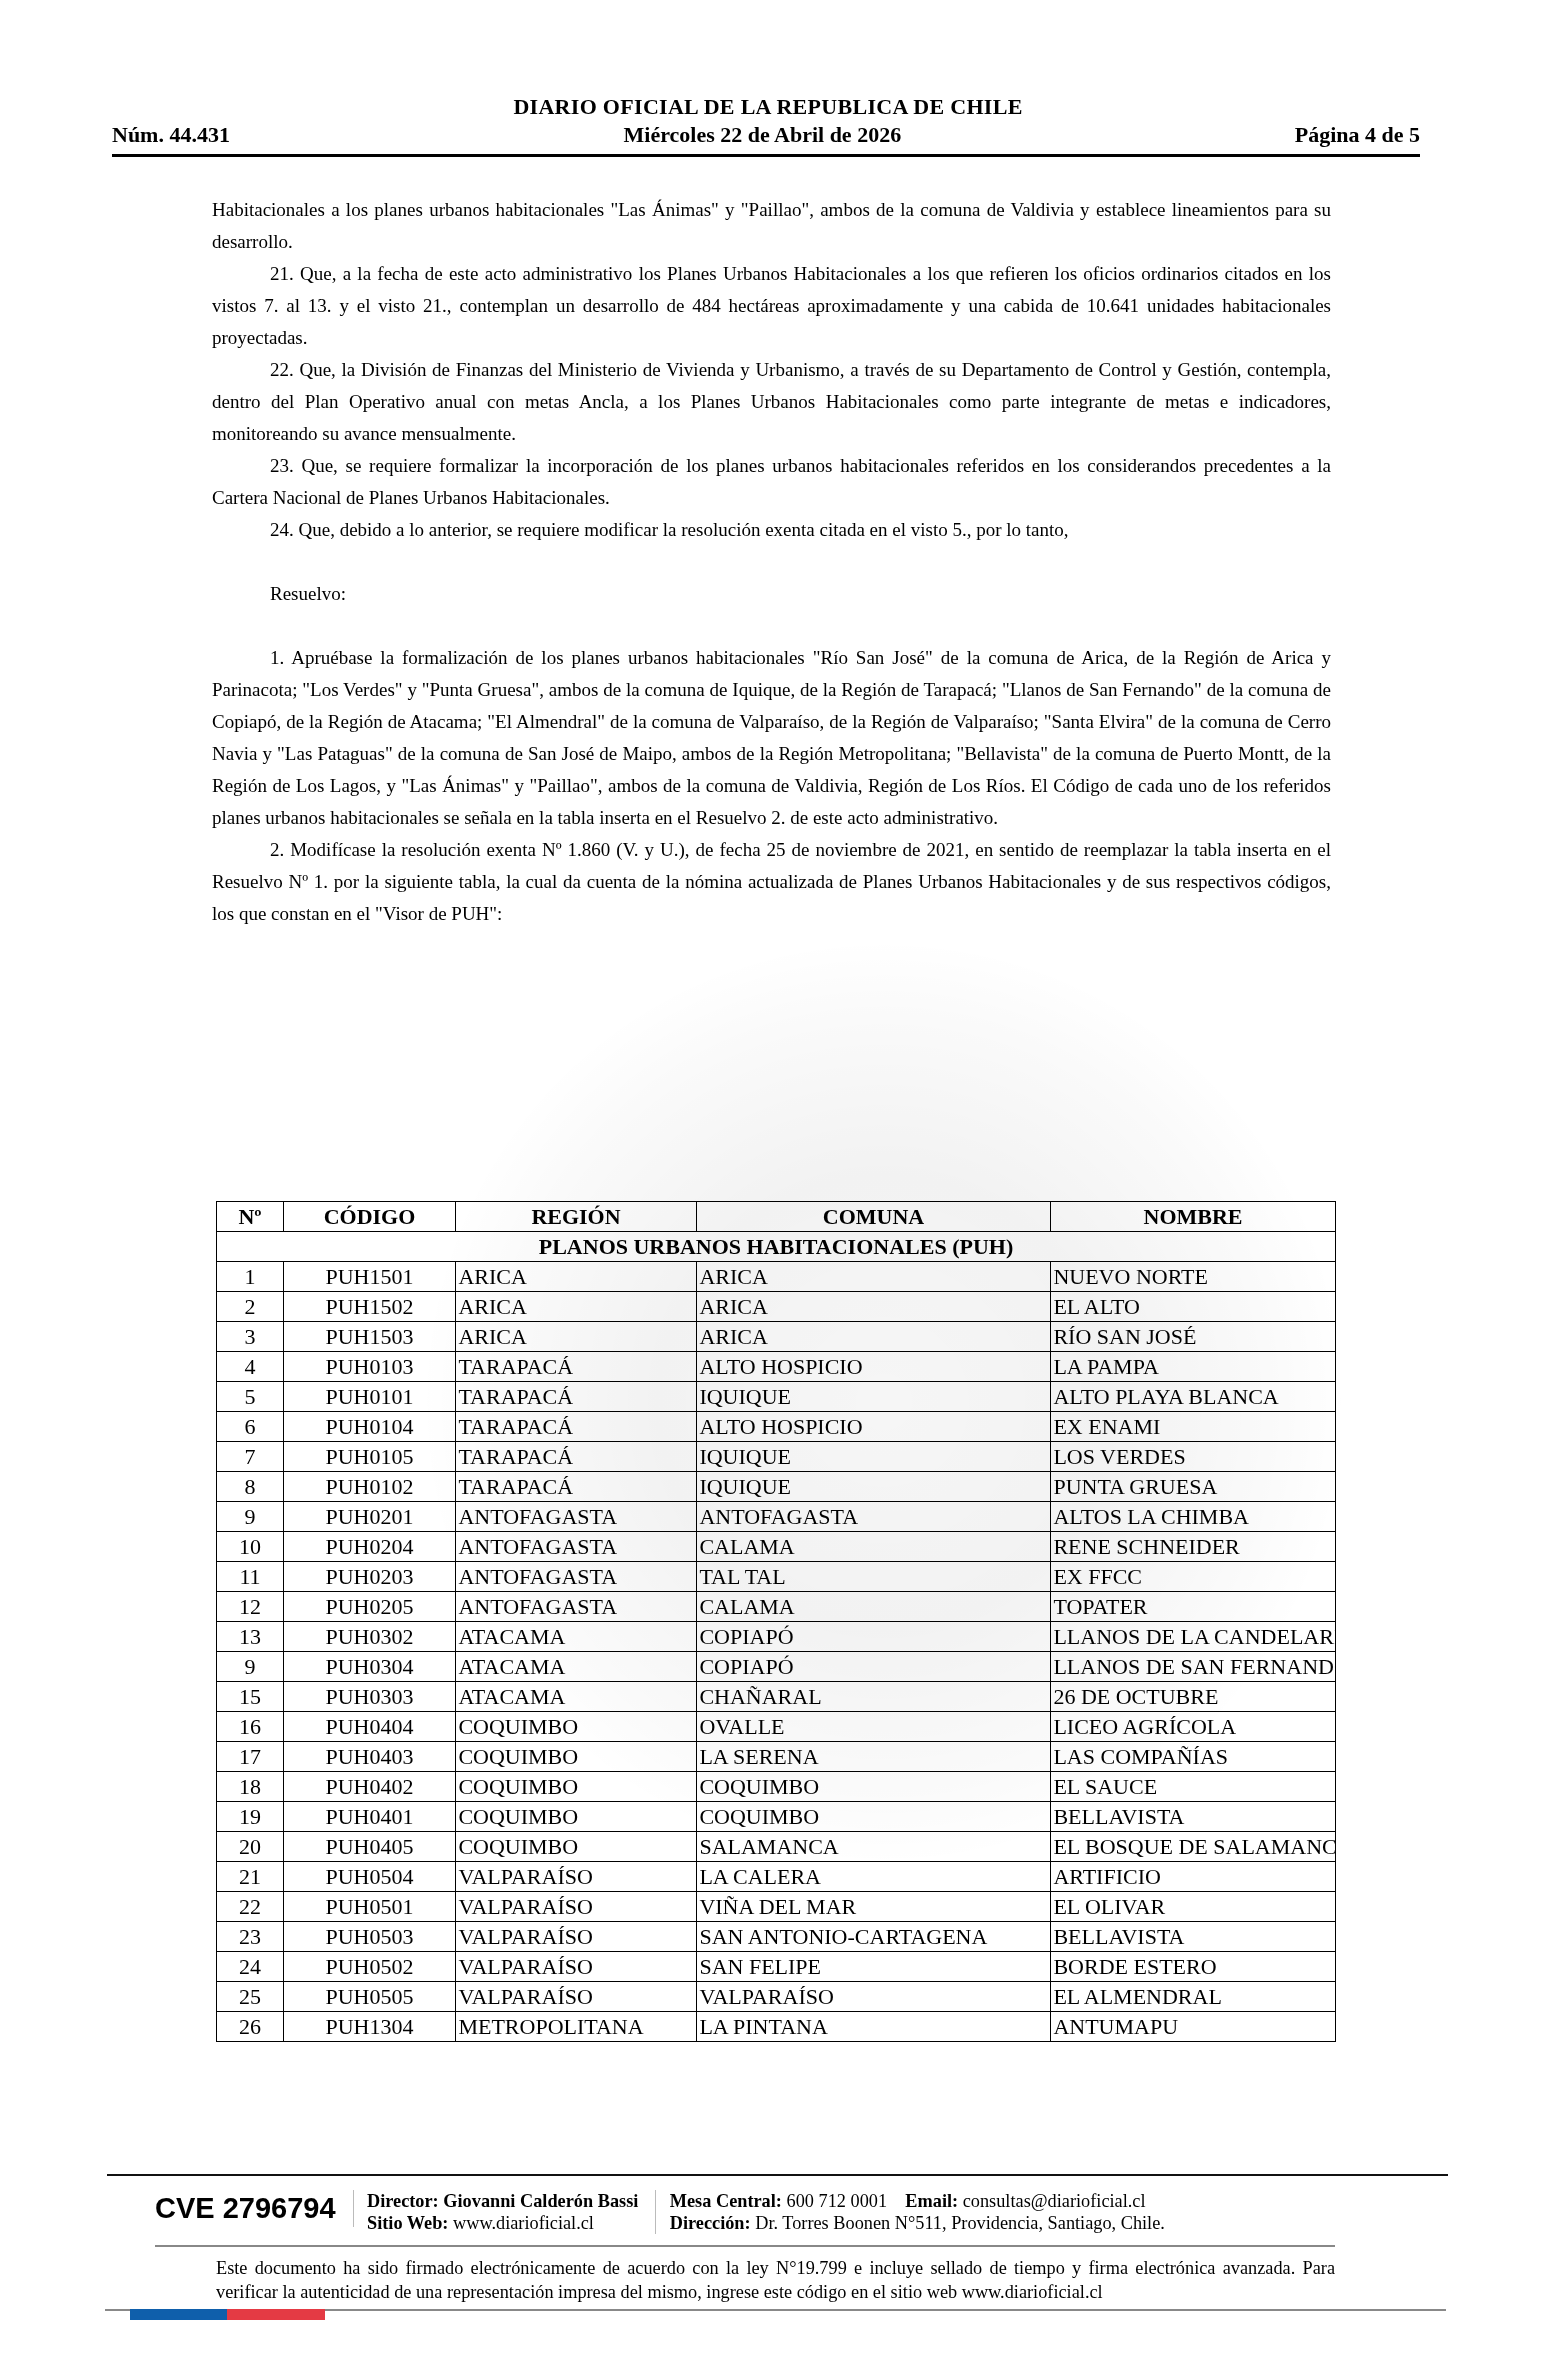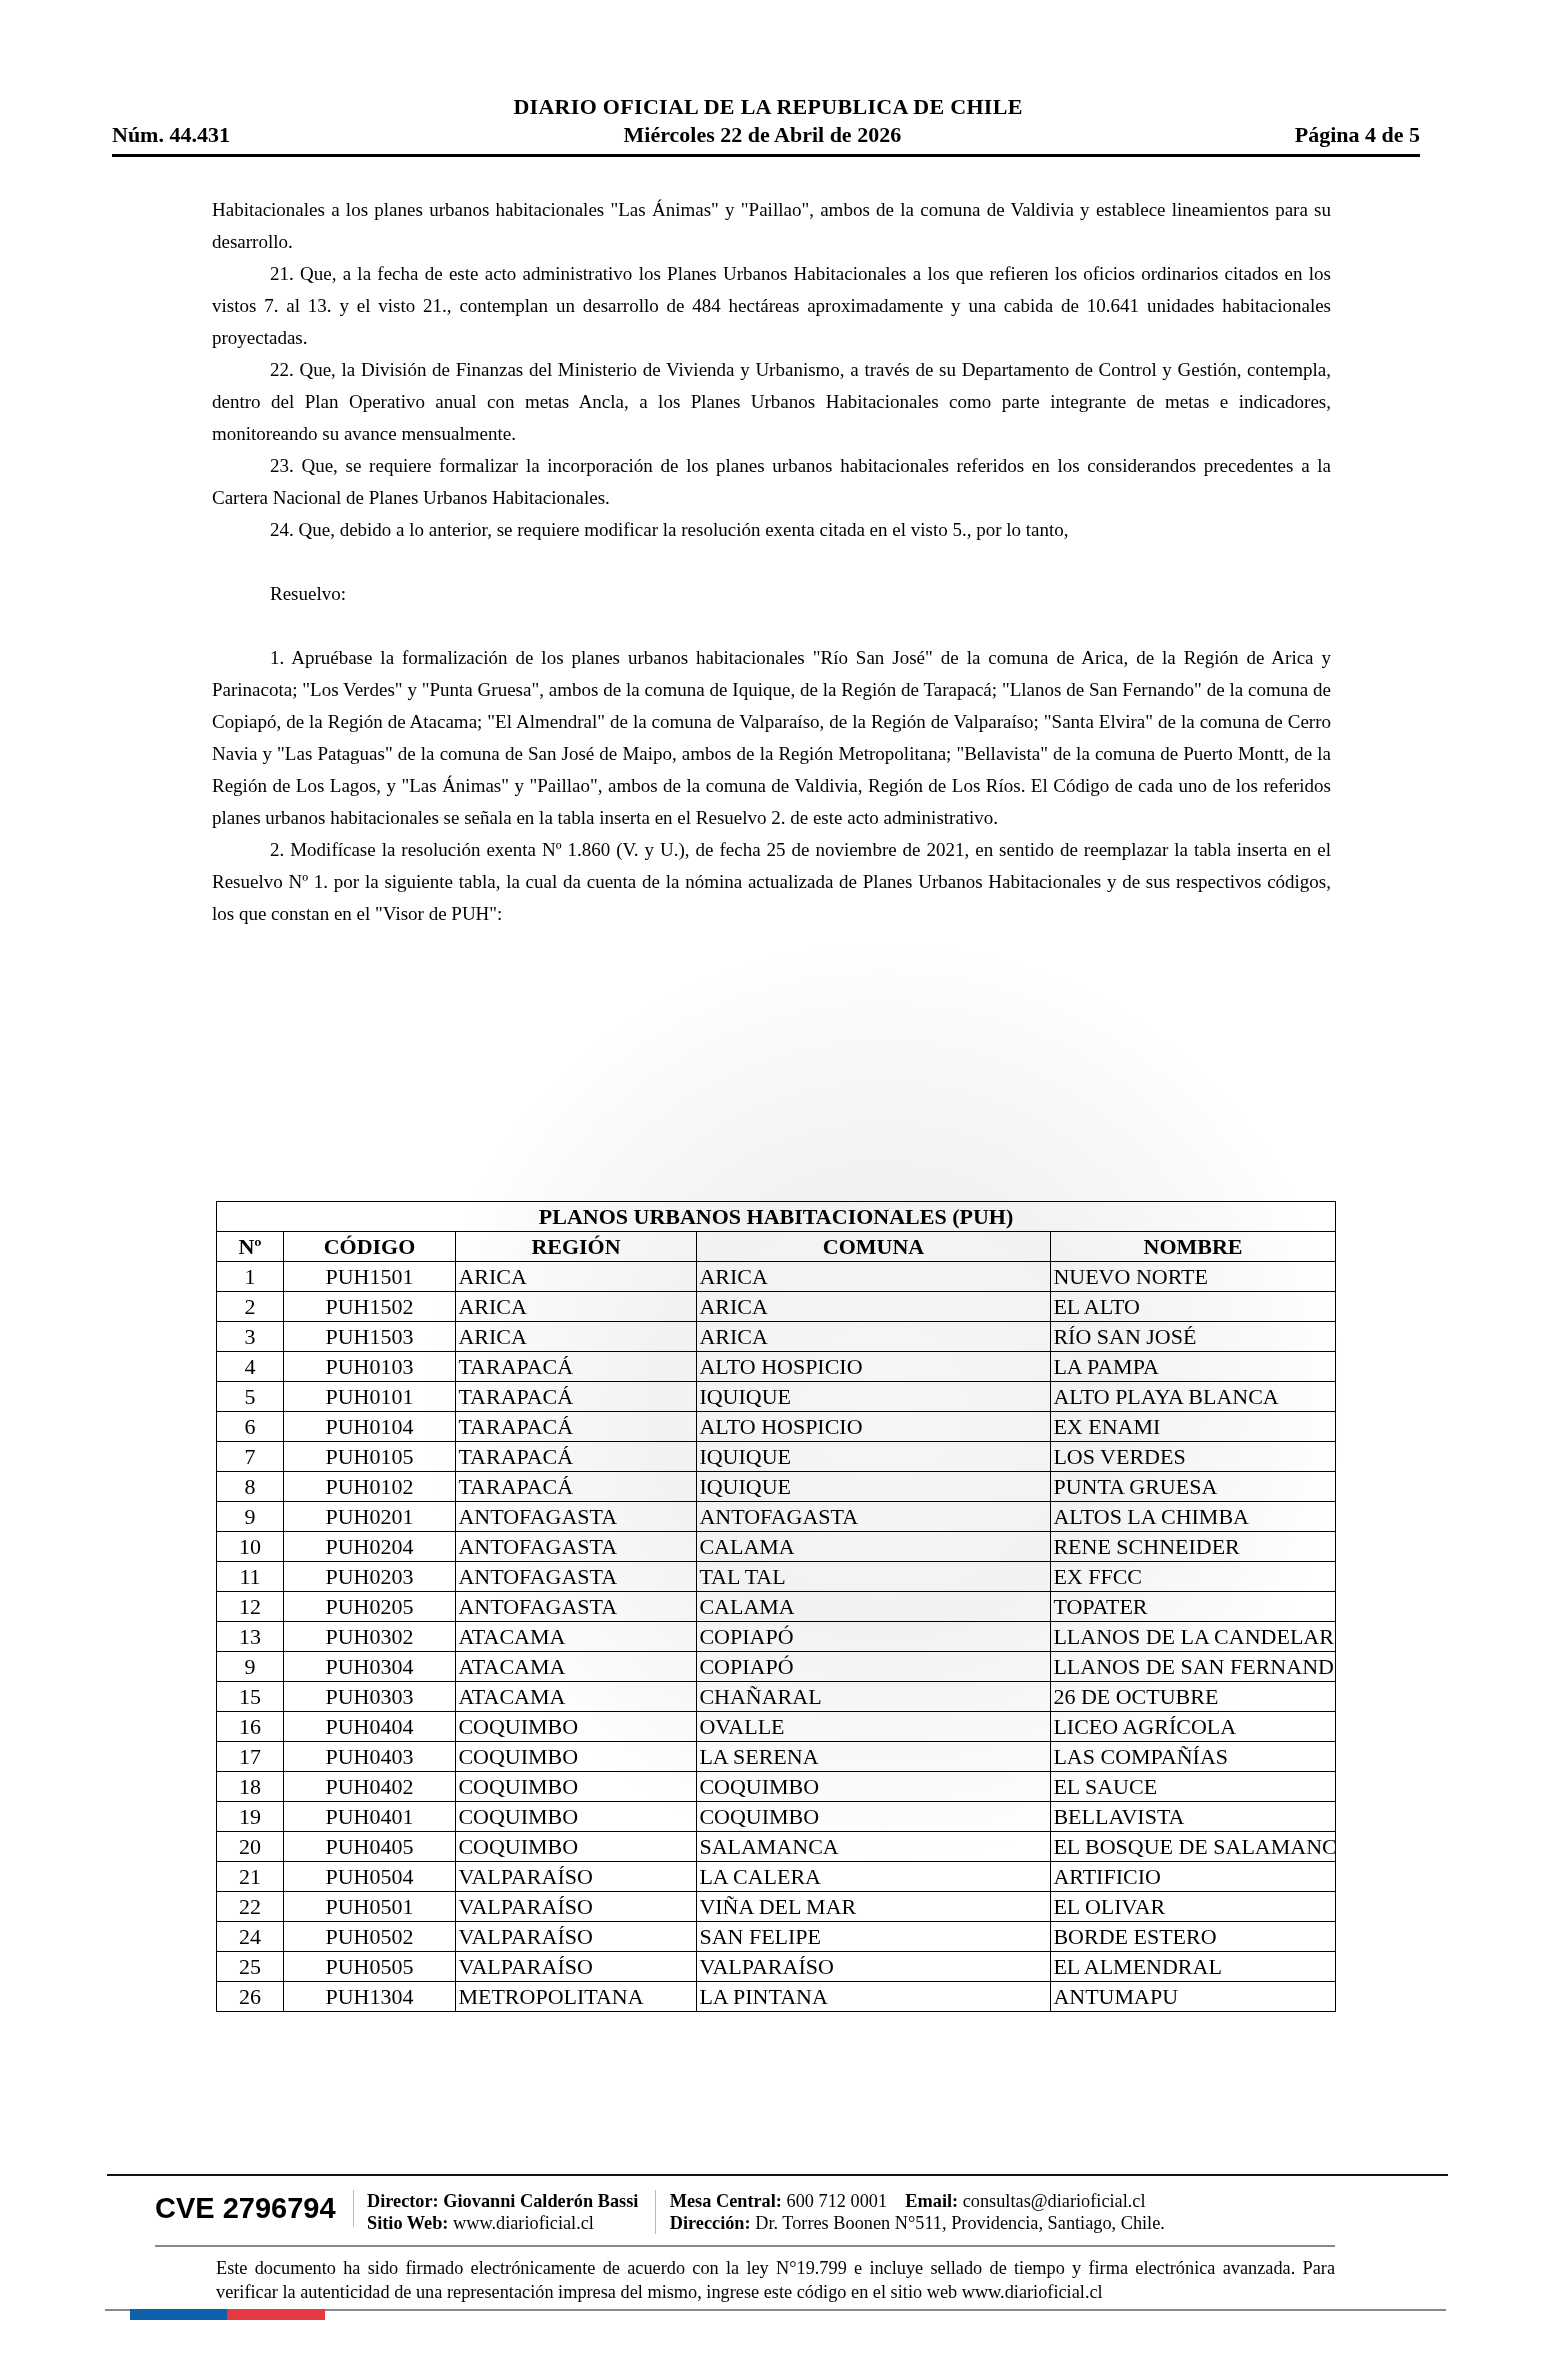--- a/index.html
+++ b/index.html
@@ -79,29 +79,29 @@
 <table class="tbl">
   <colgroup>
     <col style="width:67px">
       <col style="width:172px">
       <col style="width:241px">
       <col style="width:354px">
       <col style="width:285px">
   </colgroup>
   <thead>
     <tr>
-      <th colspan="5" class="caption-cell">PLANOS URBANOS HABITACIONALES (PUH)</th>
-    </tr>
-    <tr>
       <th>Nº</th>
       <th>CÓDIGO</th>
       <th>REGIÓN</th>
       <th>COMUNA</th>
       <th>NOMBRE</th>
     </tr>
+    <tr>
+      <th colspan="5" class="caption-cell">PLANOS URBANOS HABITACIONALES (PUH)</th>
+    </tr>
   </thead>
   <tbody id="tbl-body">
       <tr>
         <td class="c">1</td>
         <td class="c">PUH1501</td>
         <td class="l">ARICA</td>
         <td class="l">ARICA</td>
         <td class="l">NUEVO NORTE</td>
       </tr>
       <tr>
@@ -243,20 +243,27 @@
         <td class="l">VALPARAÍSO</td>
         <td class="l">LA CALERA</td>
         <td class="l">ARTIFICIO</td>
       </tr>
       <tr>
         <td class="c">22</td>
         <td class="c">PUH0501</td>
         <td class="l">VALPARAÍSO</td>
         <td class="l">VIÑA DEL MAR</td>
         <td class="l">EL OLIVAR</td>
+      </tr>
+      <tr>
+        <td class="c">23</td>
+        <td class="c">PUH0503</td>
+        <td class="l">VALPARAÍSO</td>
+        <td class="l">SAN ANTONIO-CARTAGENA</td>
+        <td class="l">BELLAVISTA</td>
       </tr>
       <tr>
         <td class="c">24</td>
         <td class="c">PUH0502</td>
         <td class="l">VALPARAÍSO</td>
         <td class="l">SAN FELIPE</td>
         <td class="l">BORDE ESTERO</td>
       </tr>
       <tr>
         <td class="c">25</td>

